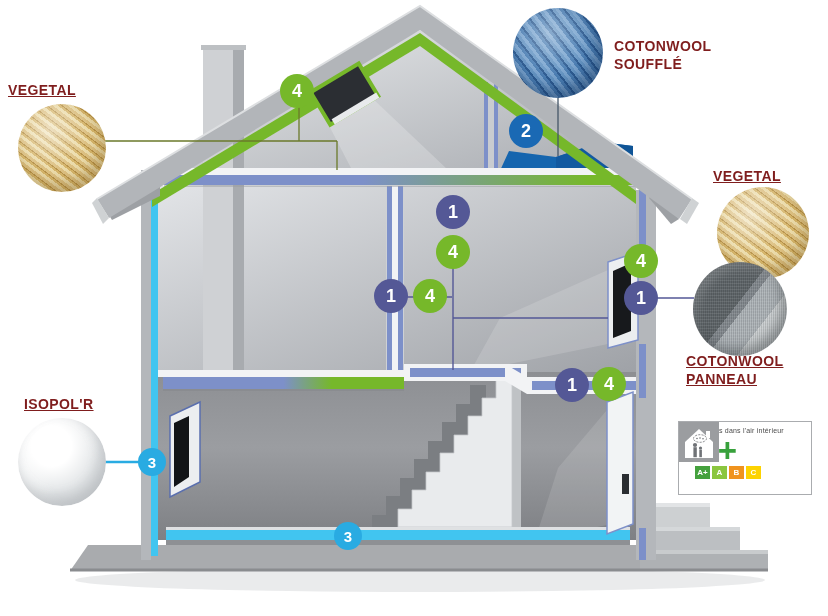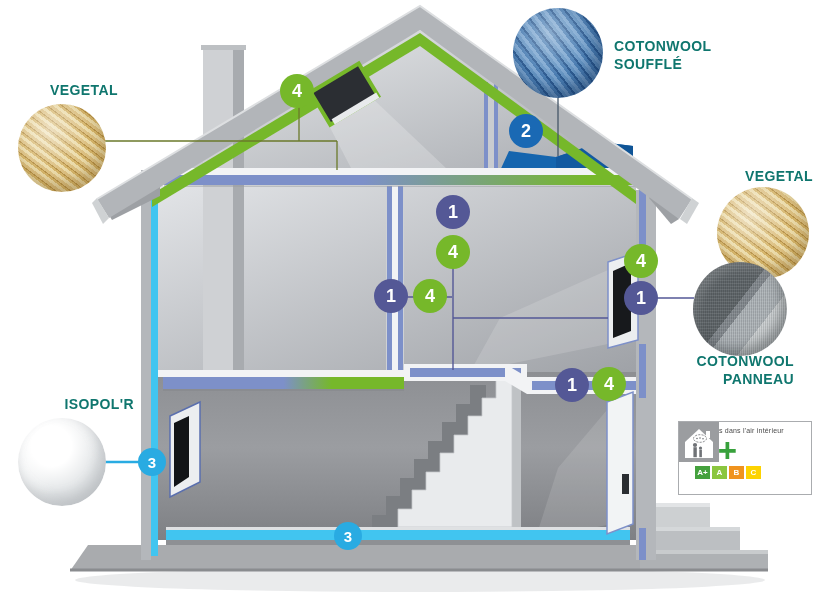--- a/index.html
+++ b/index.html
@@ -28,22 +28,22 @@
       box-shadow:inset 4px 6px 10px rgba(255,255,255,.15), inset -5px -7px 12px rgba(20,25,30,.35);}
   #ph-isopolr{left:18px;top:418px;width:88px;height:88px;background:
       radial-gradient(circle at 38% 32%, #ffffff 0 25%, rgba(255,255,255,0) 60%),
       radial-gradient(circle at 65% 70%, #e0e3e5 0 28%, rgba(255,255,255,0) 60%),
       radial-gradient(circle at 28% 68%, #eef0f1 0 22%, rgba(255,255,255,0) 55%),
       #e7e9eb;
       box-shadow:inset -5px -8px 12px rgba(140,145,150,.4);}
 
   
   .plabel{position:absolute;font-weight:bold;font-size:14px;line-height:1.25;
-          color:#0f766e;letter-spacing:.4px;}
-  .center{text-align:right;}
+          color:#7f1d1d;letter-spacing:.4px;}
+  .center{text-align:left;text-decoration:underline;}
 
   
   .badge{position:absolute;width:34px;height:34px;margin-left:-17px;margin-top:-17px;
          border-radius:50%;display:flex;align-items:center;justify-content:center;
          color:#fff;font-weight:bold;font-size:18px;}
   .badge.green{background:#76b82a;}
   .badge.navy{background:#545896;}
   .badge.blue{background:#1a69b4;}
   .badge.cyan{background:#29abe2;width:28px;height:28px;margin-left:-14px;margin-top:-14px;font-size:15px;}
 

